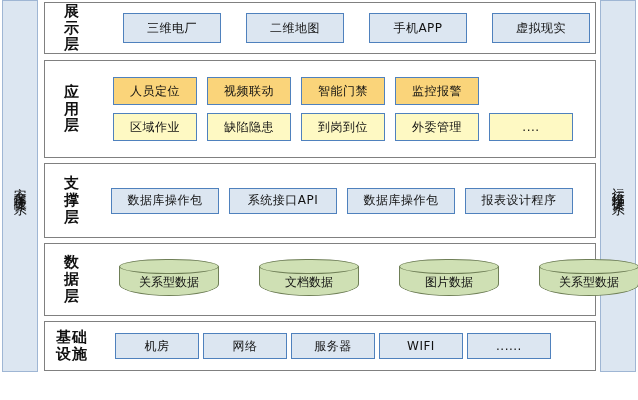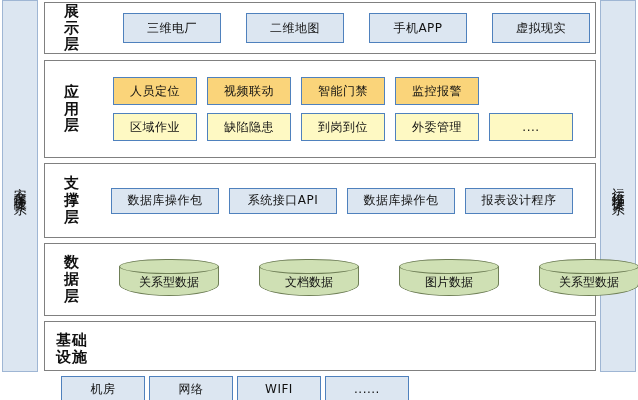--- a/index.html
+++ b/index.html
@@ -187,21 +187,21 @@
     height: 20px;
     display: flex;
     align-items: center;
     justify-content: center;
     font-size: 12px;
     color: #111111;
     white-space: nowrap;
   }
 
   
-  #layer-infra { top: 321px; height: 50px; flex-direction: column; }
+  #layer-infra { top: 321px; height: 50px; }
   #layer-infra .layer-label { font-size: 15px; }
   #layer-infra .row { justify-content: flex-start; gap: 4px; padding-left: 10px; }
   #layer-infra .box { width: 84px; height: 26px; }
 </style>
 </head>
 <body>
 
 <div id="diagram">
 
   <div class="side-rail left">
@@ -311,20 +311,21 @@
     <div class="layer-label">
       <div>
         <span>基础</span>
         <span>设施</span>
       </div>
     </div>
     <div class="layer-body">
       <div class="row">
         <div class="box blue">机房</div>
         <div class="box blue">网络</div>
+        <div class="box blue">服务器</div>
         <div class="box blue">WIFI</div>
         <div class="box blue">......</div>
       </div>
     </div>
   </div>
 
   <div class="bottom-bar">
     <div class="bottom-bar-text">标准规范体系</div>
   </div>
 

